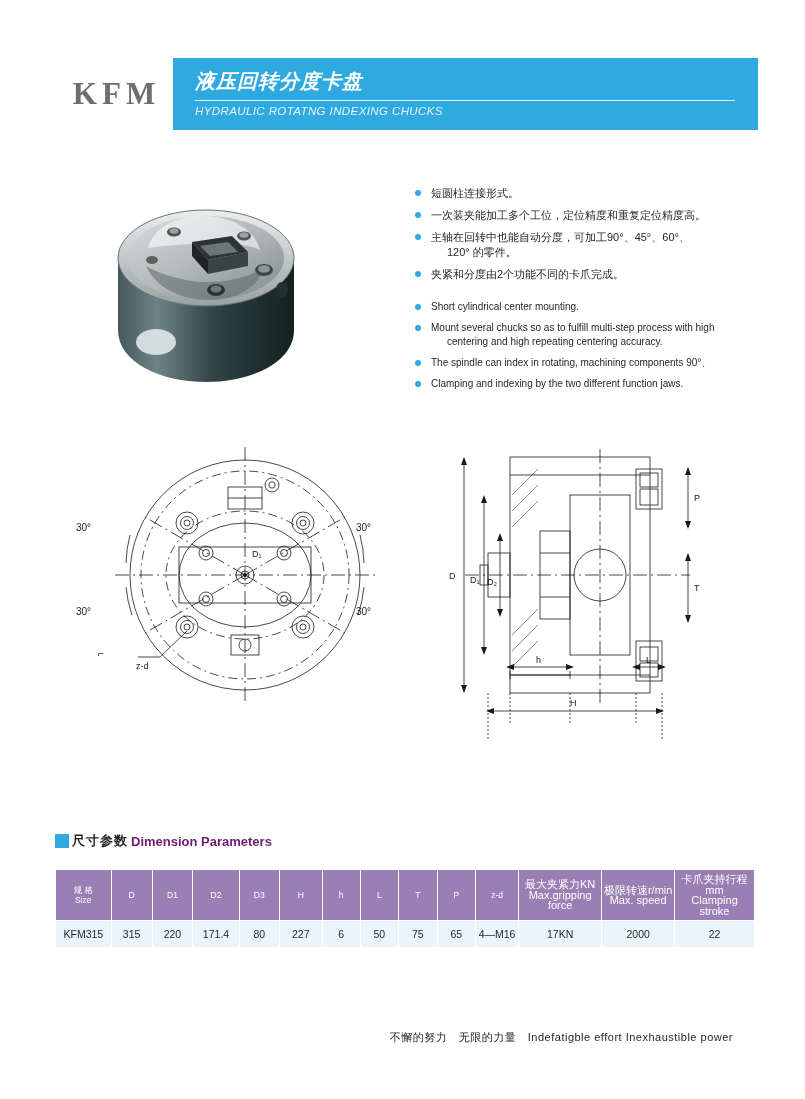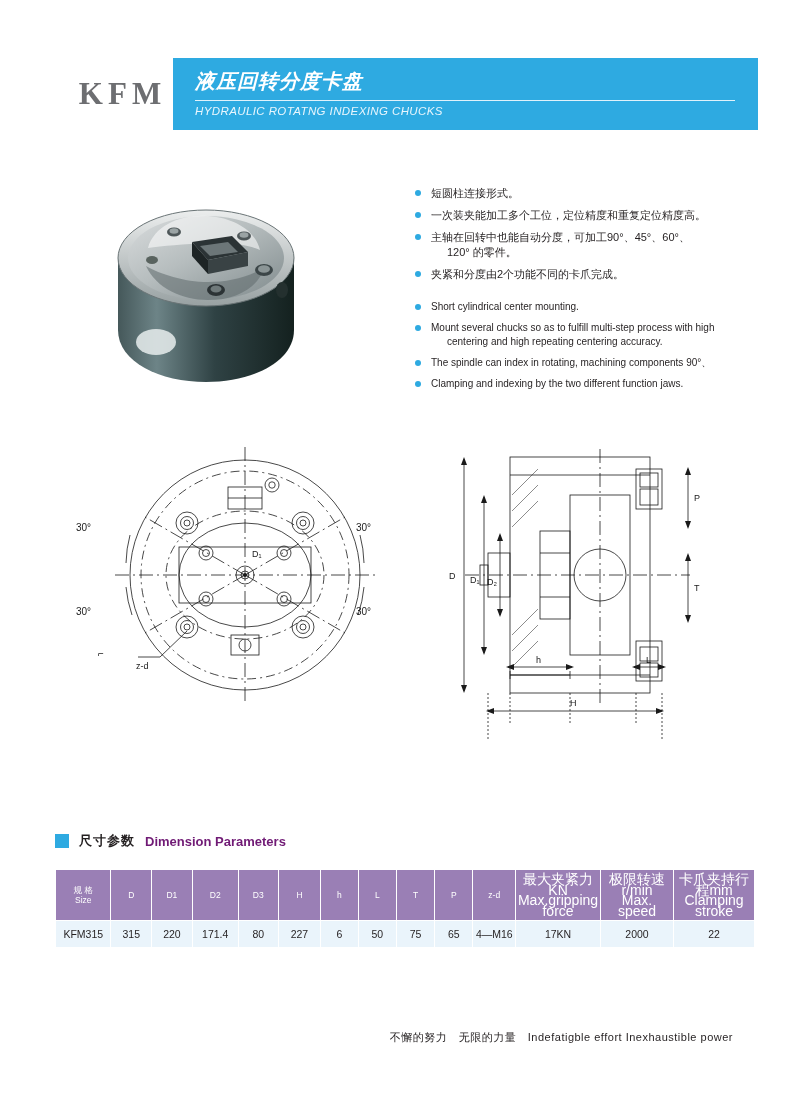--- a/index.html
+++ b/index.html
@@ -5,21 +5,21 @@
   html,body{margin:0;padding:0;}
   body{
     width:805px;height:1099px;background:#ffffff;
     font-family:"Liberation Sans", sans-serif;
     color:#231f20;position:relative;overflow:hidden;
   }
   .page{position:relative;width:805px;height:1099px;}
 
   
   .header{position:absolute;left:48px;top:58px;width:710px;height:72px;}
-  .kfm-box{position:absolute;left:12px;top:0;width:125px;height:72px;background:#ffffff;
+  .kfm-box{position:absolute;left:6px;top:0;width:125px;height:72px;background:#ffffff;
     display:flex;align-items:center;justify-content:center;}
   .kfm-text{font-size:31px;letter-spacing:5px;font-weight:bold;color:#6d6e71;
     font-family:"Liberation Serif", serif;}
   .title-box{position:absolute;left:125px;top:0;width:585px;height:72px;background:#2eaae1;font-style:italic;}
   .title-cn{position:absolute;left:22px;top:10px;font-size:20px;color:#ffffff;font-weight:bold;
     letter-spacing:1px;}
   .title-rule{position:absolute;left:22px;top:42px;width:540px;height:1px;background:#ffffff;opacity:.85;}
   .title-en{position:absolute;left:22px;top:47px;font-size:11.5px;color:#e9f6fd;letter-spacing:.4px;}
 
   
@@ -34,31 +34,31 @@
   .bullets-en{position:absolute;left:415px;top:300px;width:345px;}
   .b-row-en{position:relative;padding-left:16px;margin-bottom:7px;font-size:10px;line-height:14px;color:#231f20;}
   .b-row-en .dot{position:absolute;left:0;top:4px;width:6px;height:6px;border-radius:50%;background:#2eaae1;}
   .b-cont-en{padding-left:16px;font-size:10px;line-height:14px;}
 
   
   .drawing{position:absolute;left:40px;top:435px;width:725px;height:330px;}
   .drawing svg{display:block;}
 
   
-  .sec-head{position:absolute;left:55px;top:832px;display:flex;align-items:center;gap:10px;}
+  .sec-head{position:absolute;left:55px;top:832px;display:flex;align-items:center;gap:3px;}
   .sec-mark{width:14px;height:14px;background:#2eaae1;display:inline-block;}
   .sec-cn{font-size:13px;color:#231f20;font-weight:bold;letter-spacing:1px;}
   .sec-en{font-size:13px;color:#701a75;font-weight:bold;}
 
   .tbl{position:absolute;left:55px;top:869px;border-collapse:collapse;width:700px;}
   .tbl th{background:#9a7fb5;color:#ffffff;font-size:8.5px;line-height:10.5px;font-weight:normal;
     border:1px solid #ffffff;padding:4px 1px;text-align:center;}
   .tbl td{background:#eaf4fb;color:#231f20;font-size:10.5px;border:1px solid #ffffff;
     padding:7px 1px;text-align:center;}
-  .tbl th.small{font-size:14px;}
+  .tbl th.small{font-size:11px;}
 
   
   .footer{position:absolute;left:0;top:1030px;width:733px;text-align:right;}
   .footer-line{font-size:11px;color:#231f20;letter-spacing:.5px;}
   .page-no{margin-top:11px;font-size:12px;font-weight:bold;color:#231f20;}
 </style>
 </head>
 <body>
 
 <div class="page">

